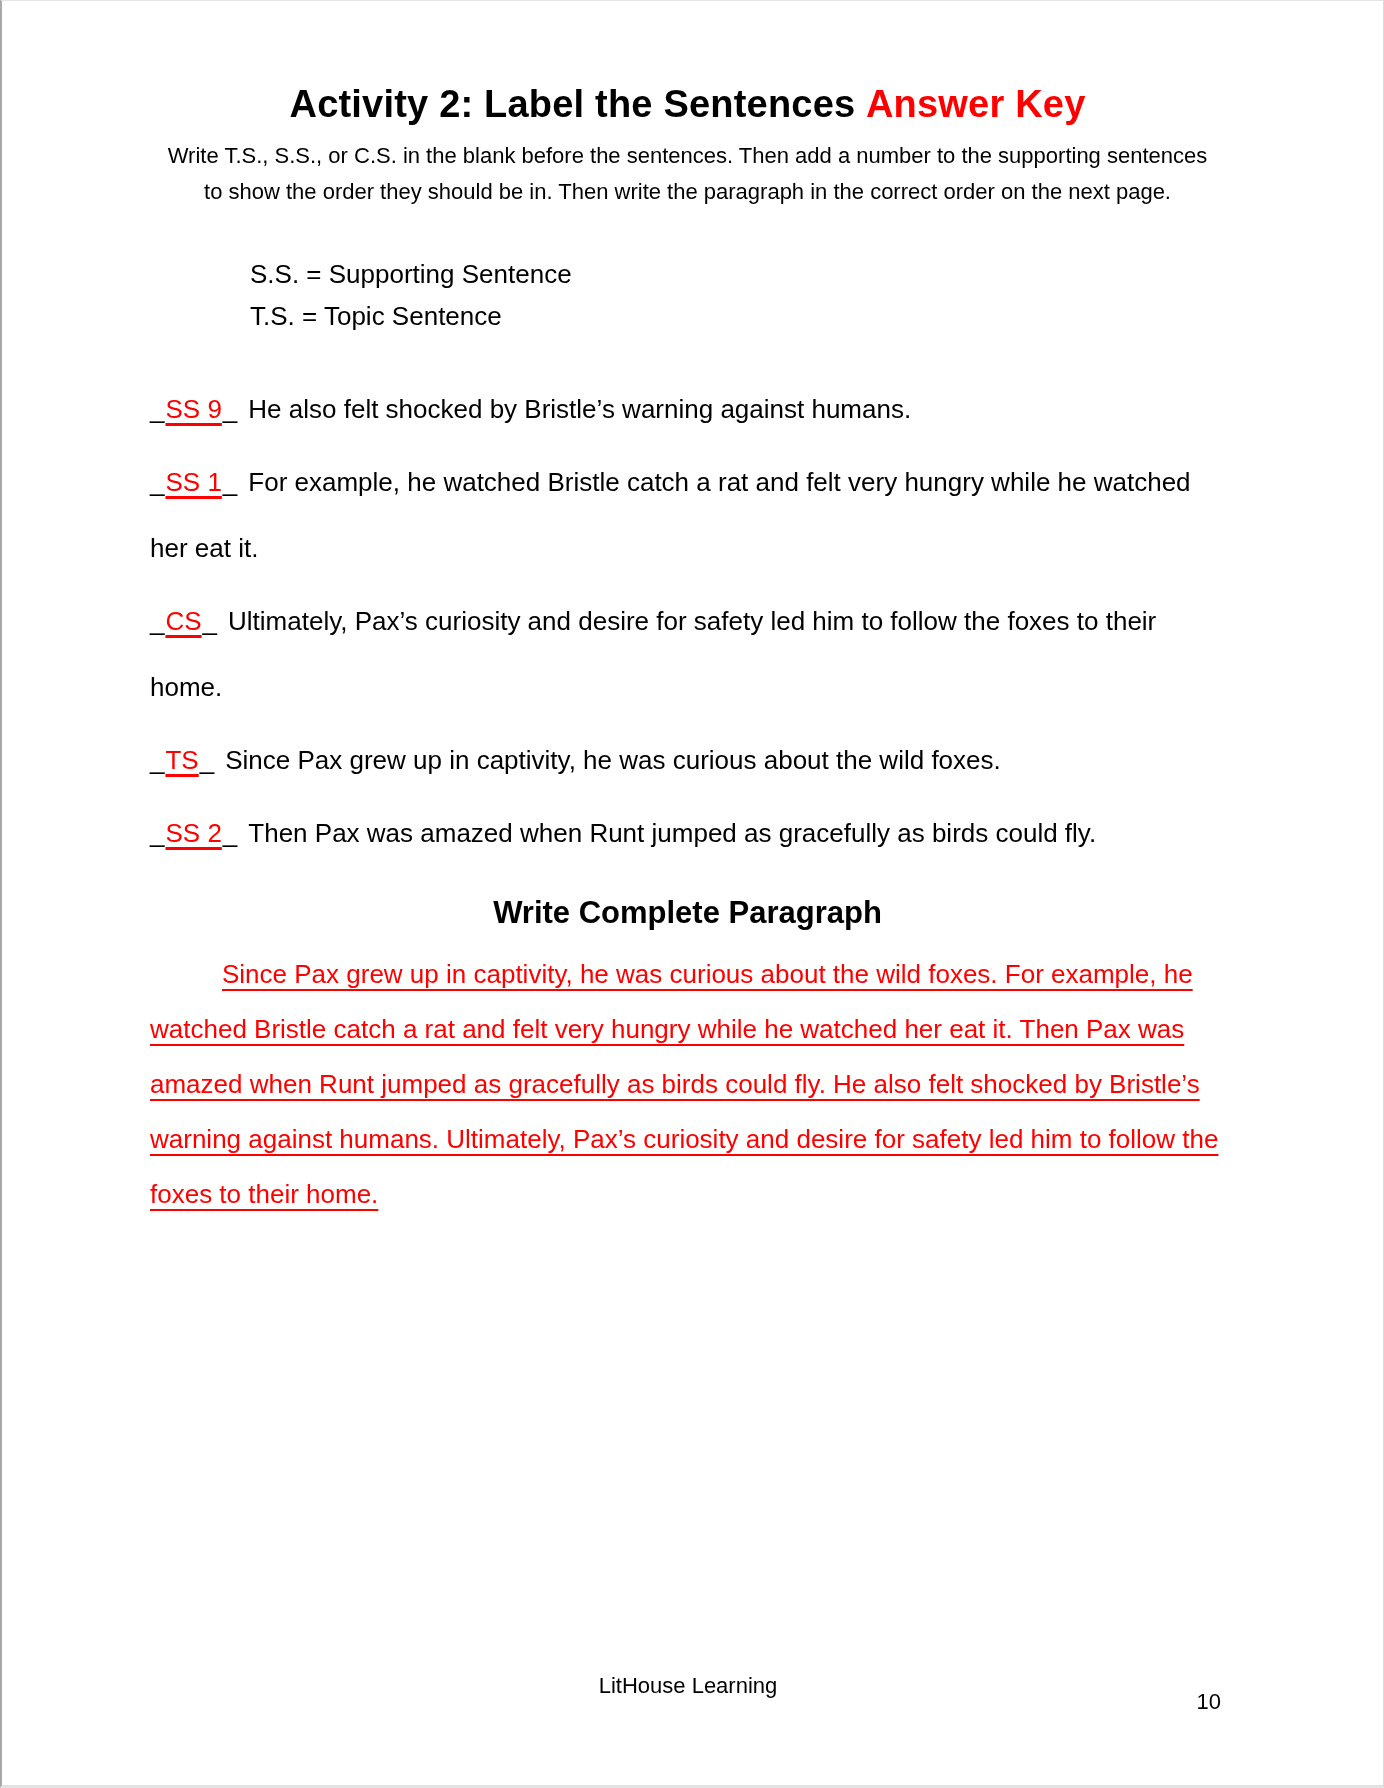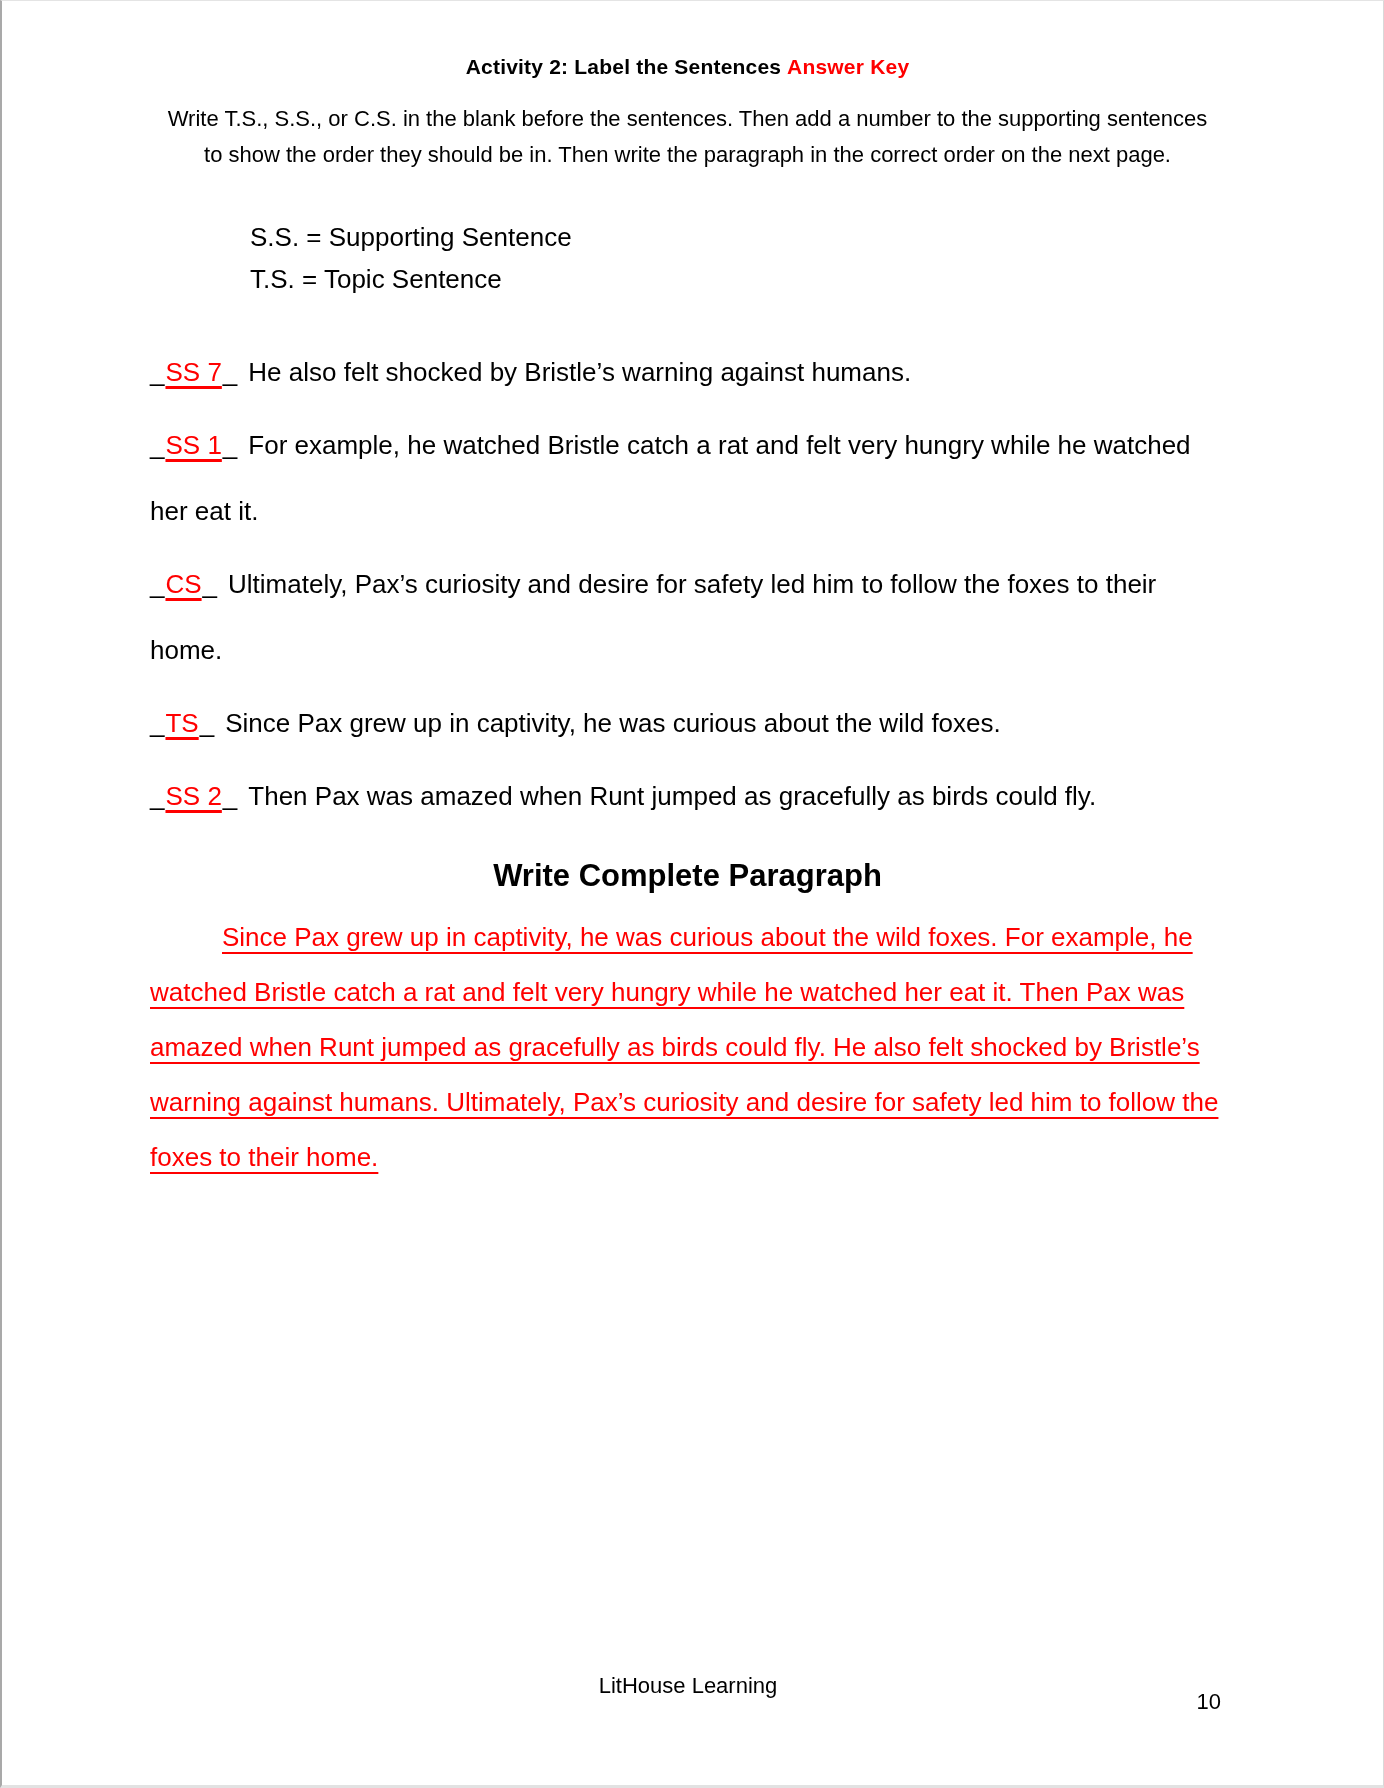--- a/index.html
+++ b/index.html
@@ -20,22 +20,22 @@
     border-bottom: 3px solid #e2e2e2;
     border-left: 2px solid #a9a9a9;
     color: #000000;
     overflow: hidden;
   }
   .content {
     padding: 0 158px 0 148px; 
   }
   .title {
     margin: 0;
-    padding-top: 47px;
-    font-size: 21px;
+    padding-top: 84px;
+    font-size: 38px;
     line-height: 38px;
     font-weight: bold;
     text-align: center;
     letter-spacing: 0.2px;
   }
   .title .answer-key {
     color: var(--answer-red, #FF0000);
     margin-left: 0.28em;
   }
   .instructions {
@@ -123,21 +123,21 @@
     <p class="instructions">Write T.S., S.S., or C.S. in the blank before the sentences. Then add a number to the supporting sentences to show the order they should be in. Then write the paragraph in the correct order on the next page.</p>
 
     <div class="legend">
       <div>S.S. = Supporting Sentence</div>
       <div>T.S. = Topic Sentence</div>
     </div>
 
     <div class="sentences">
 
       <p class="sentence">
-        <span class="blank">_</span><span class="answer-label">SS 7</span><span class="blank">_</span><span class="sentence-text">He also felt shocked by Bristle’s warning against humans.</span>
+        <span class="blank">_</span><span class="answer-label">SS 9</span><span class="blank">_</span><span class="sentence-text">He also felt shocked by Bristle’s warning against humans.</span>
       </p>
 
       <p class="sentence">
         <span class="blank">_</span><span class="answer-label">SS 1</span><span class="blank">_</span><span class="sentence-text">For example, he watched Bristle catch a rat and felt very hungry while he watched her eat it.</span>
       </p>
 
       <p class="sentence">
         <span class="blank">_</span><span class="answer-label">CS</span><span class="blank">_</span><span class="sentence-text">Ultimately, Pax’s curiosity and desire for safety led him to follow the foxes to their home.</span>
       </p>
 

